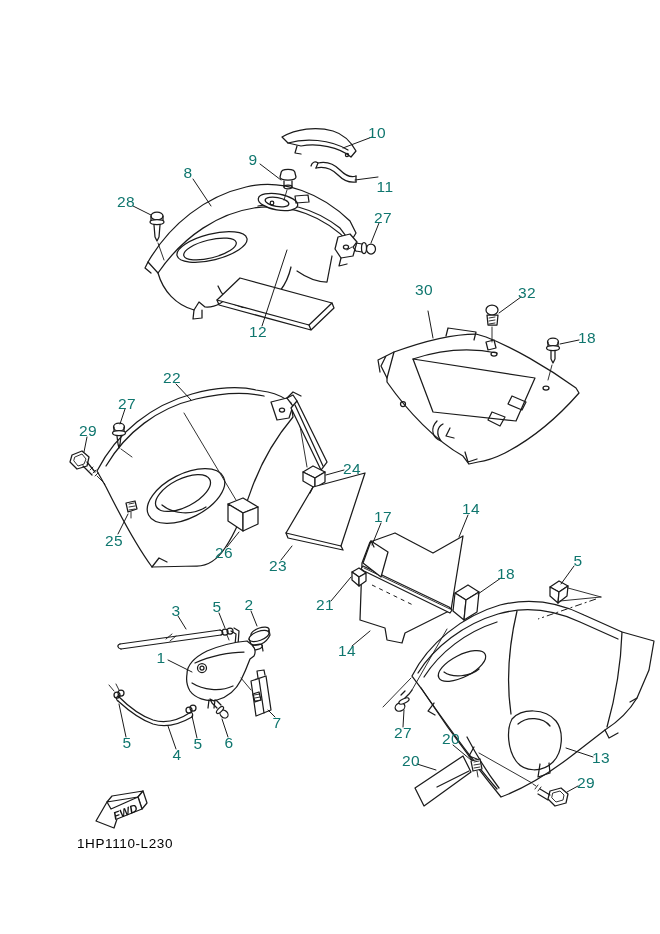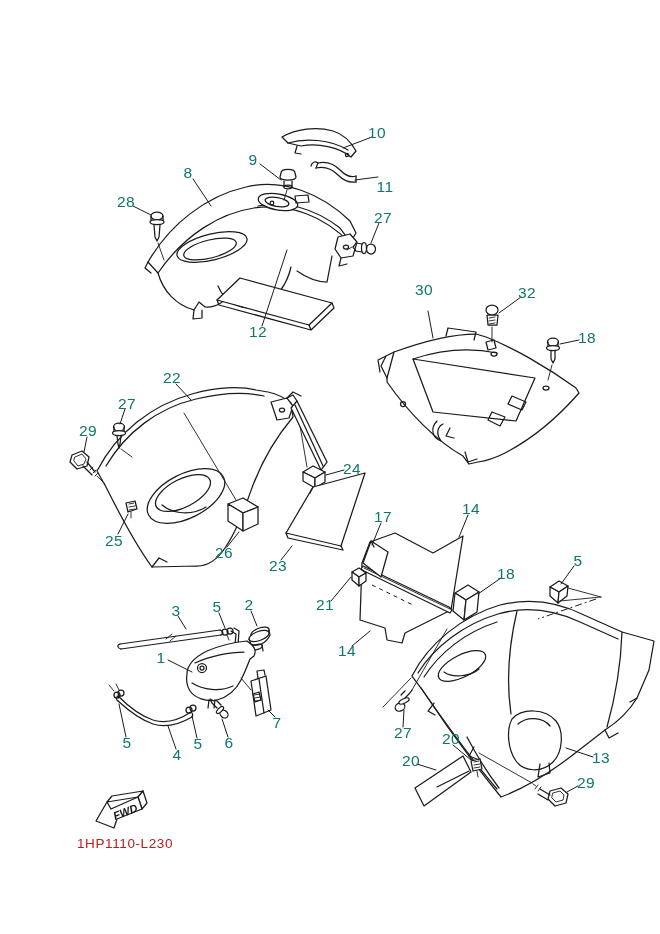--- a/index.html
+++ b/index.html
@@ -9,21 +9,21 @@
   
   .ln{fill:none;stroke:#1b1b1b;stroke-width:1.25;stroke-linecap:round;stroke-linejoin:round;}
   .fw{fill:#ffffff;stroke:#1b1b1b;stroke-width:1.25;stroke-linejoin:round;}
   .thin{fill:none;stroke:#1b1b1b;stroke-width:0.9;stroke-linecap:round;}
   .leader{fill:none;stroke:#1b1b1b;stroke-width:1;stroke-linecap:round;}
   .dash{fill:none;stroke:#1b1b1b;stroke-width:1;stroke-dasharray:4 4;}
   .dashdot{fill:none;stroke:#1b1b1b;stroke-width:1;stroke-dasharray:7 3 2 3;}
   
   .callout{position:absolute;transform:translate(-50%,-50%);font-size:15.5px;color:#0f766e;
            letter-spacing:.5px;white-space:nowrap;}
-  .code{position:absolute;left:77px;top:836px;font-size:13.5px;color:#b91c1c;letter-spacing:.6px;}
+  .code{position:absolute;left:77px;top:836px;font-size:13.5px;color:#000000;letter-spacing:.6px;}
   .fwdtext{font:italic 700 11px "Liberation Sans",sans-serif;fill:#141414;}
 </style>
 </head>
 <body>
 
 <div class="stage">
 
 <svg width="660" height="934" viewBox="0 0 660 934">
 
   <g>

